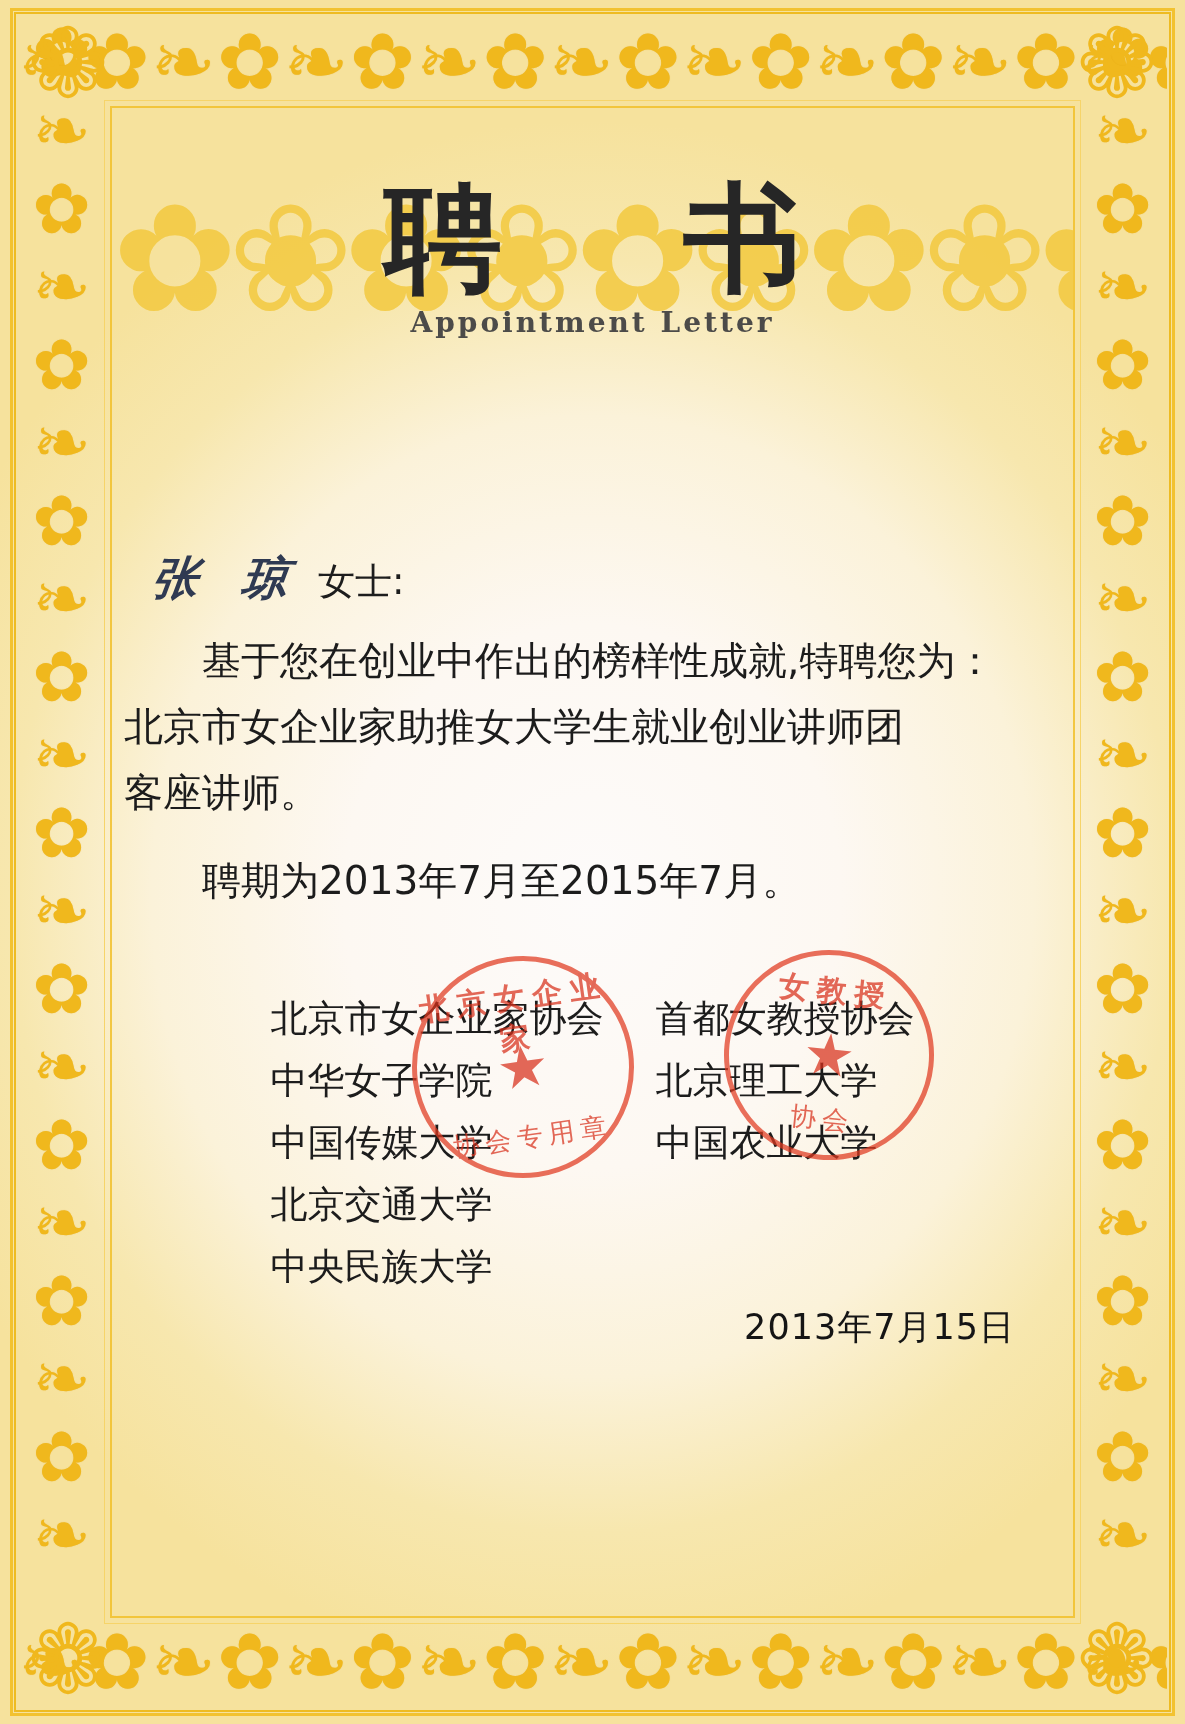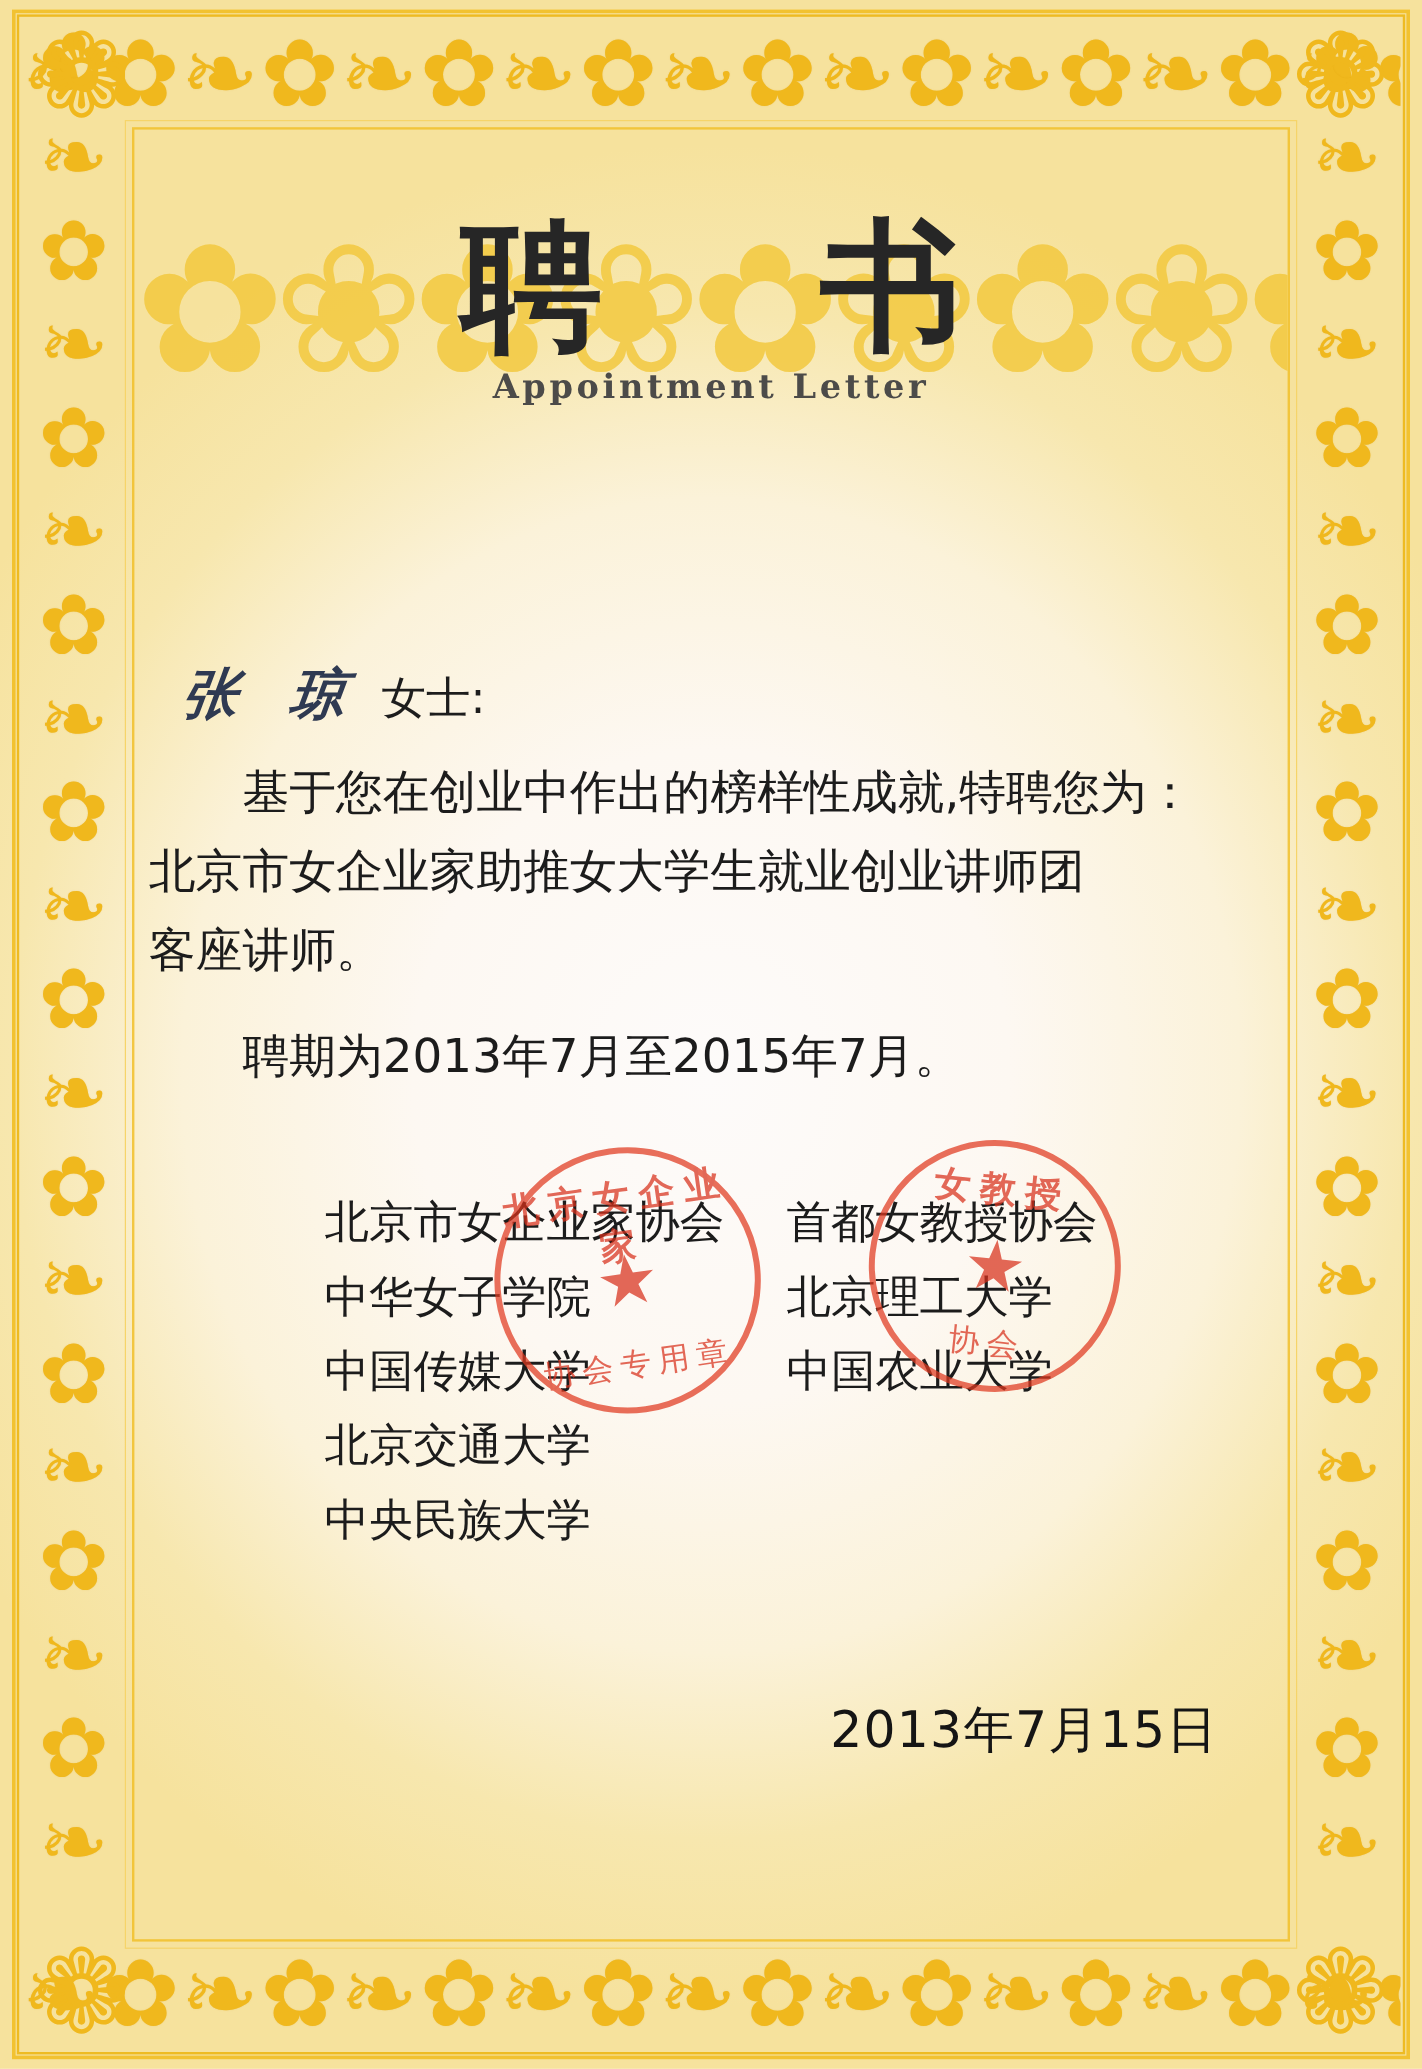--- a/index.html
+++ b/index.html
@@ -220,22 +220,22 @@
     left: 0; right: 0; bottom: 18px;
     text-align: center;
     font-family: "DejaVu Serif", serif;
     font-size: 26px;
     letter-spacing: 6px;
   }
 
   .date {
     position: absolute;
     right: 58px;
-    top: 1306px;
-    font-size: 42px;
+    top: 1196px;
+    font-size: 35px;
     color: #151515;
     letter-spacing: 1px;
   }
 </style>
 </head>
 <body>
 
 <div class="page">
 
   <div class="border-outer"></div>

